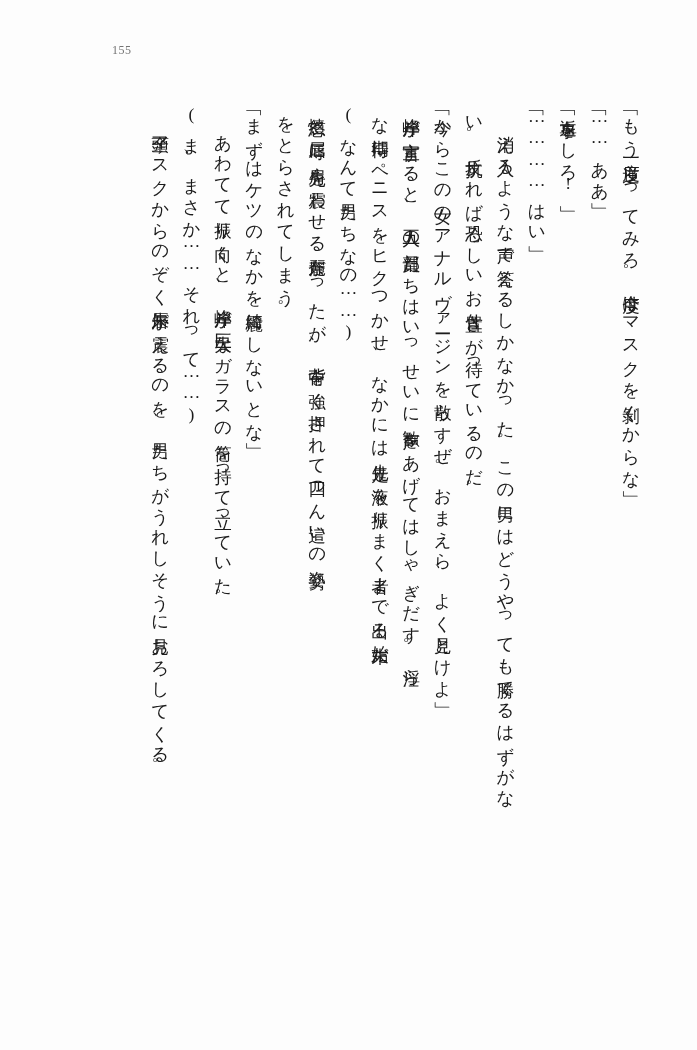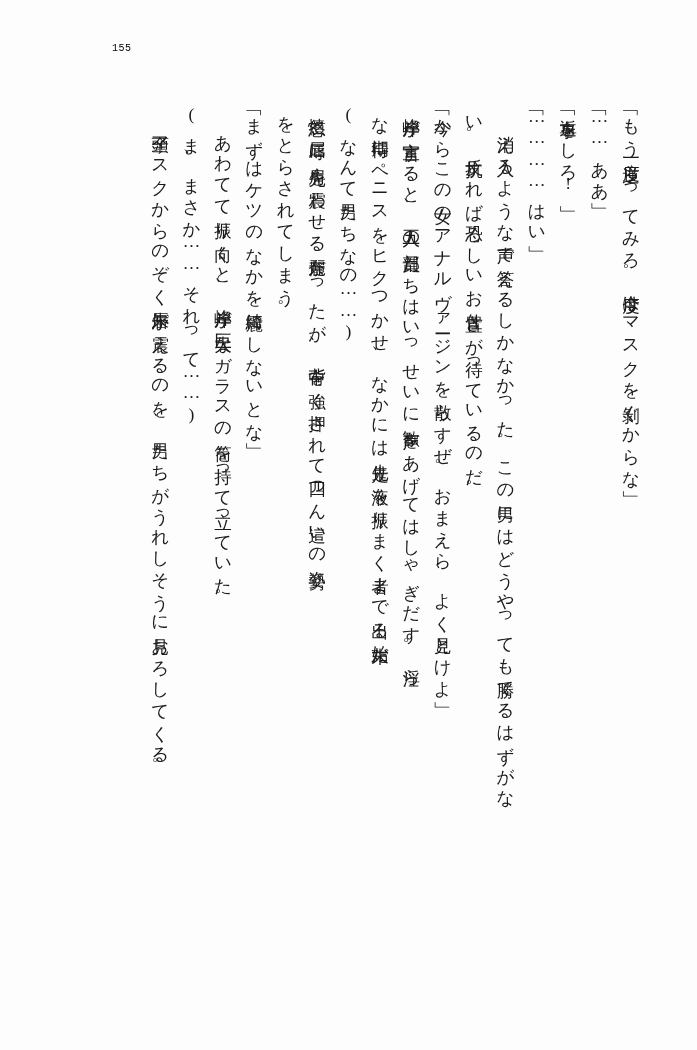--- a/index.html
+++ b/index.html
@@ -15,24 +15,24 @@
     position: relative;
     width: 697px;
     height: 1050px;
     background: #fdfdfd;
     overflow: hidden;
   }
   .page-number {
     position: absolute;
     top: 43px;
     left: 112px;
-    font-size: 10px;
+    font-size: 12px;
     letter-spacing: 0.5px;
-    color: #000000;
-    font-family: Liberation Mono, monospace;
+    color: #737373;
+    font-family: Liberation Serif, serif;
   }
   .text-block {
     position: absolute;
     top: 104px;
     right: 58px;
     height: 840px;
     width: 575px;
     display: flex;
     flex-direction: row-reverse;
     align-items: flex-start;

